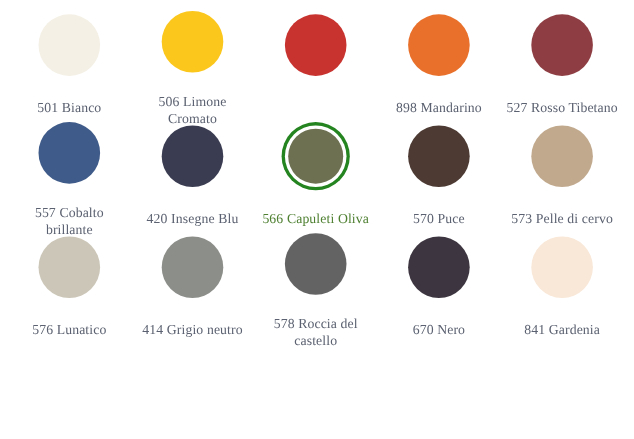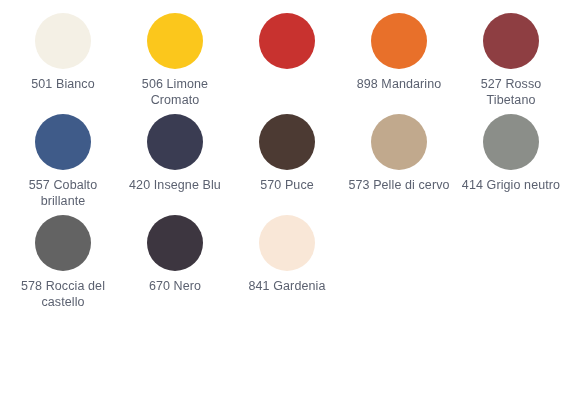--- a/index.html
+++ b/index.html
@@ -48,27 +48,28 @@
     box-sizing: border-box;
   }
 
   .swatch-cell.is-selected .swatch-dot {
     width: 50px;
     height: 50px;
     box-shadow: 0 0 0 3px #ffffff, 0 0 0 6px #24841f;
   }
 
   .swatch-label {
-    margin-top: 4px;
+    margin-top: 18px;
     width: 108px;
     text-align: center;
     font-size: 12.5px;
     line-height: 16px;
     letter-spacing: 0.1px;
     color: #5b6170;
+    font-family: Liberation Serif, serif;
   }
 
   .swatch-cell.is-selected .swatch-label {
     color: #4f8032;
   }
 </style>
 </head>
 <body style="background: rgb(255, 255, 255);">
 
 <div id="swatch-grid">
@@ -106,31 +107,43 @@
         <div class="swatch-dot" style="background: rgb(63, 91, 137);"></div>
       </div>
       <div class="swatch-label">557 Cobalto brillante</div>
     </div>
     <div class="swatch-cell">
       <div class="swatch-dot-wrap">
         <div class="swatch-dot" style="background: rgb(58, 60, 82);"></div>
       </div>
       <div class="swatch-label">420 Insegne Blu</div>
     </div>
+    <div class="swatch-cell is-selected" aria-selected="true">
+      <div class="swatch-dot-wrap">
+        <div class="swatch-dot" style="background: rgb(109, 112, 81);"></div>
+      </div>
+      <div class="swatch-label">566 Capuleti Oliva</div>
+    </div>
     <div class="swatch-cell">
       <div class="swatch-dot-wrap">
         <div class="swatch-dot" style="background: rgb(76, 58, 51);"></div>
       </div>
       <div class="swatch-label">570 Puce</div>
     </div>
     <div class="swatch-cell">
       <div class="swatch-dot-wrap">
         <div class="swatch-dot" style="background: rgb(193, 169, 141);"></div>
       </div>
       <div class="swatch-label">573 Pelle di cervo</div>
+    </div>
+    <div class="swatch-cell">
+      <div class="swatch-dot-wrap">
+        <div class="swatch-dot" style="background: rgb(203, 198, 183);"></div>
+      </div>
+      <div class="swatch-label">576 Lunatico</div>
     </div>
     <div class="swatch-cell">
       <div class="swatch-dot-wrap">
         <div class="swatch-dot" style="background: rgb(139, 142, 137);"></div>
       </div>
       <div class="swatch-label">414 Grigio neutro</div>
     </div>
     <div class="swatch-cell">
       <div class="swatch-dot-wrap">
         <div class="swatch-dot" style="background: rgb(99, 99, 99);"></div>

